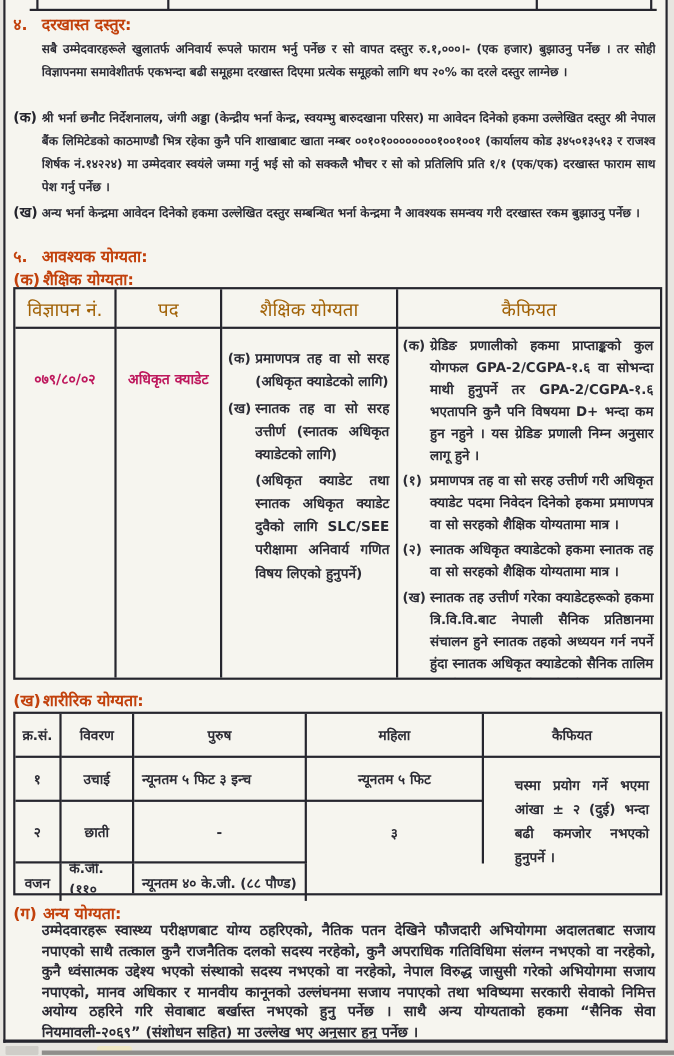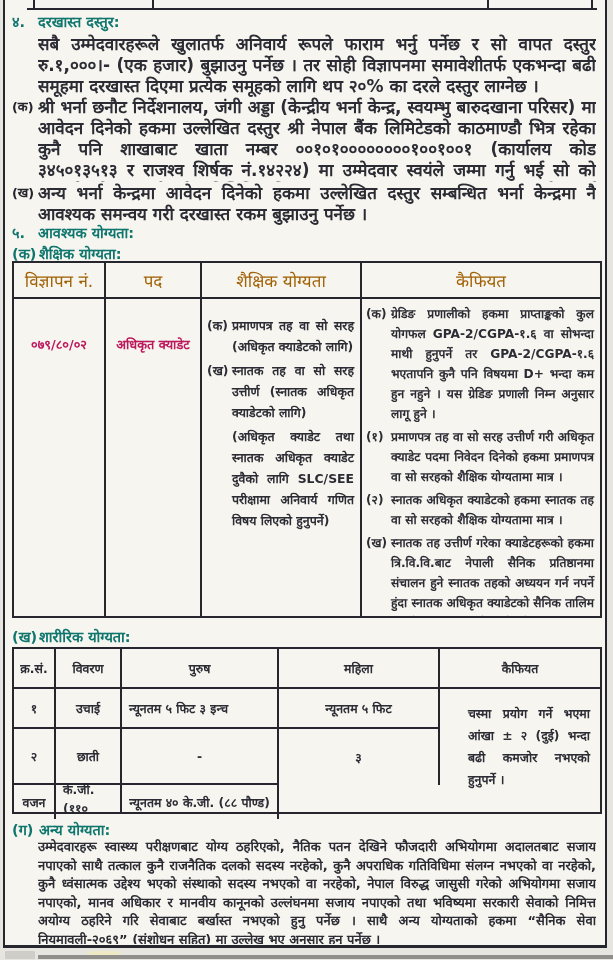--- a/index.html
+++ b/index.html
@@ -13,27 +13,27 @@
   .box{
     position:absolute;left:3px;top:0;width:604px;height:948px;
     box-sizing:border-box;background:#f6f5ef;
     border-left:2px solid #26262e;border-right:2px solid #26262e;
     border-bottom:3px solid #26262e;
   }
   
   .remnant-line{position:absolute;left:22px;right:8px;top:8px;height:0;border-top:2px solid #26262e;}
   .stub{position:absolute;top:0;width:2px;height:9px;background:#26262e;}
   .stub.s1{left:28px;} .stub.s2{left:147px;} .stub.s3{left:482px;} .stub.s4{left:586px;}
-  .heading{position:absolute;left:7px;right:10px;font-size:14.5px;font-weight:bold;color:#0f766e;}
+  .heading{position:absolute;left:7px;right:10px;font-size:14.5px;font-weight:bold;color:#c2410c;}
   .heading .num{display:inline-block;width:26px;}
   .heading .sublbl{display:inline-block;width:27px;}
 
   .para{
     position:absolute;left:33px;width:558px;
-    font-size:17px;font-weight:600;line-height:21px;
+    font-size:11px;font-weight:600;line-height:21px;
     text-align:justify;color:#2c2c35;overflow:hidden;
   }
   .hang-label{position:absolute;left:7px;font-size:12.8px;font-weight:bold;color:#23232c;}
 
   
   .t1{
     position:absolute;left:7px;top:261px;width:590px;height:357px;
     box-sizing:border-box;border:2px solid #26262e;background:#f6f5ef;
     display:grid;grid-template-columns:92px 96px 160px 1fr;grid-template-rows:36px 1fr;
   }

